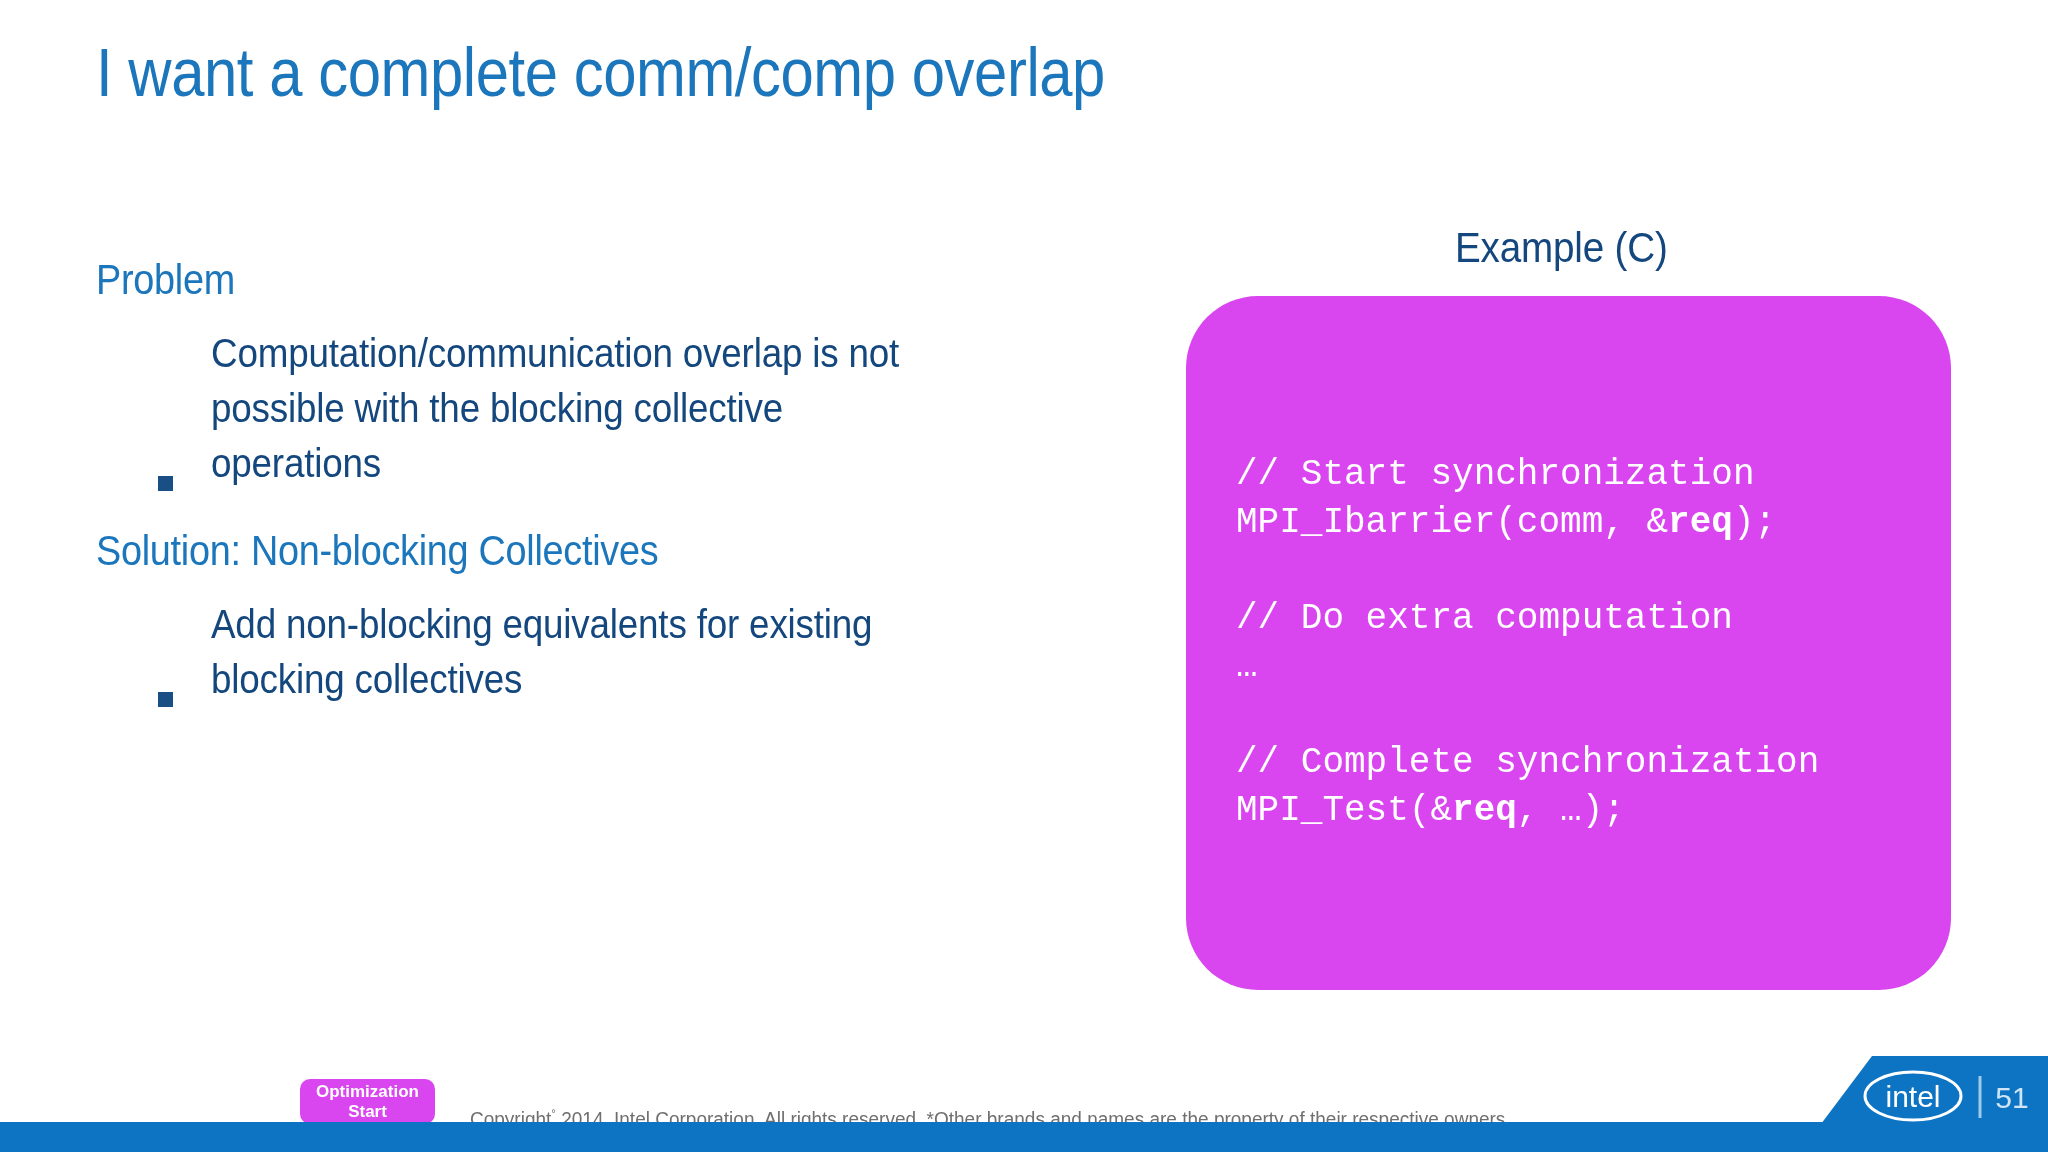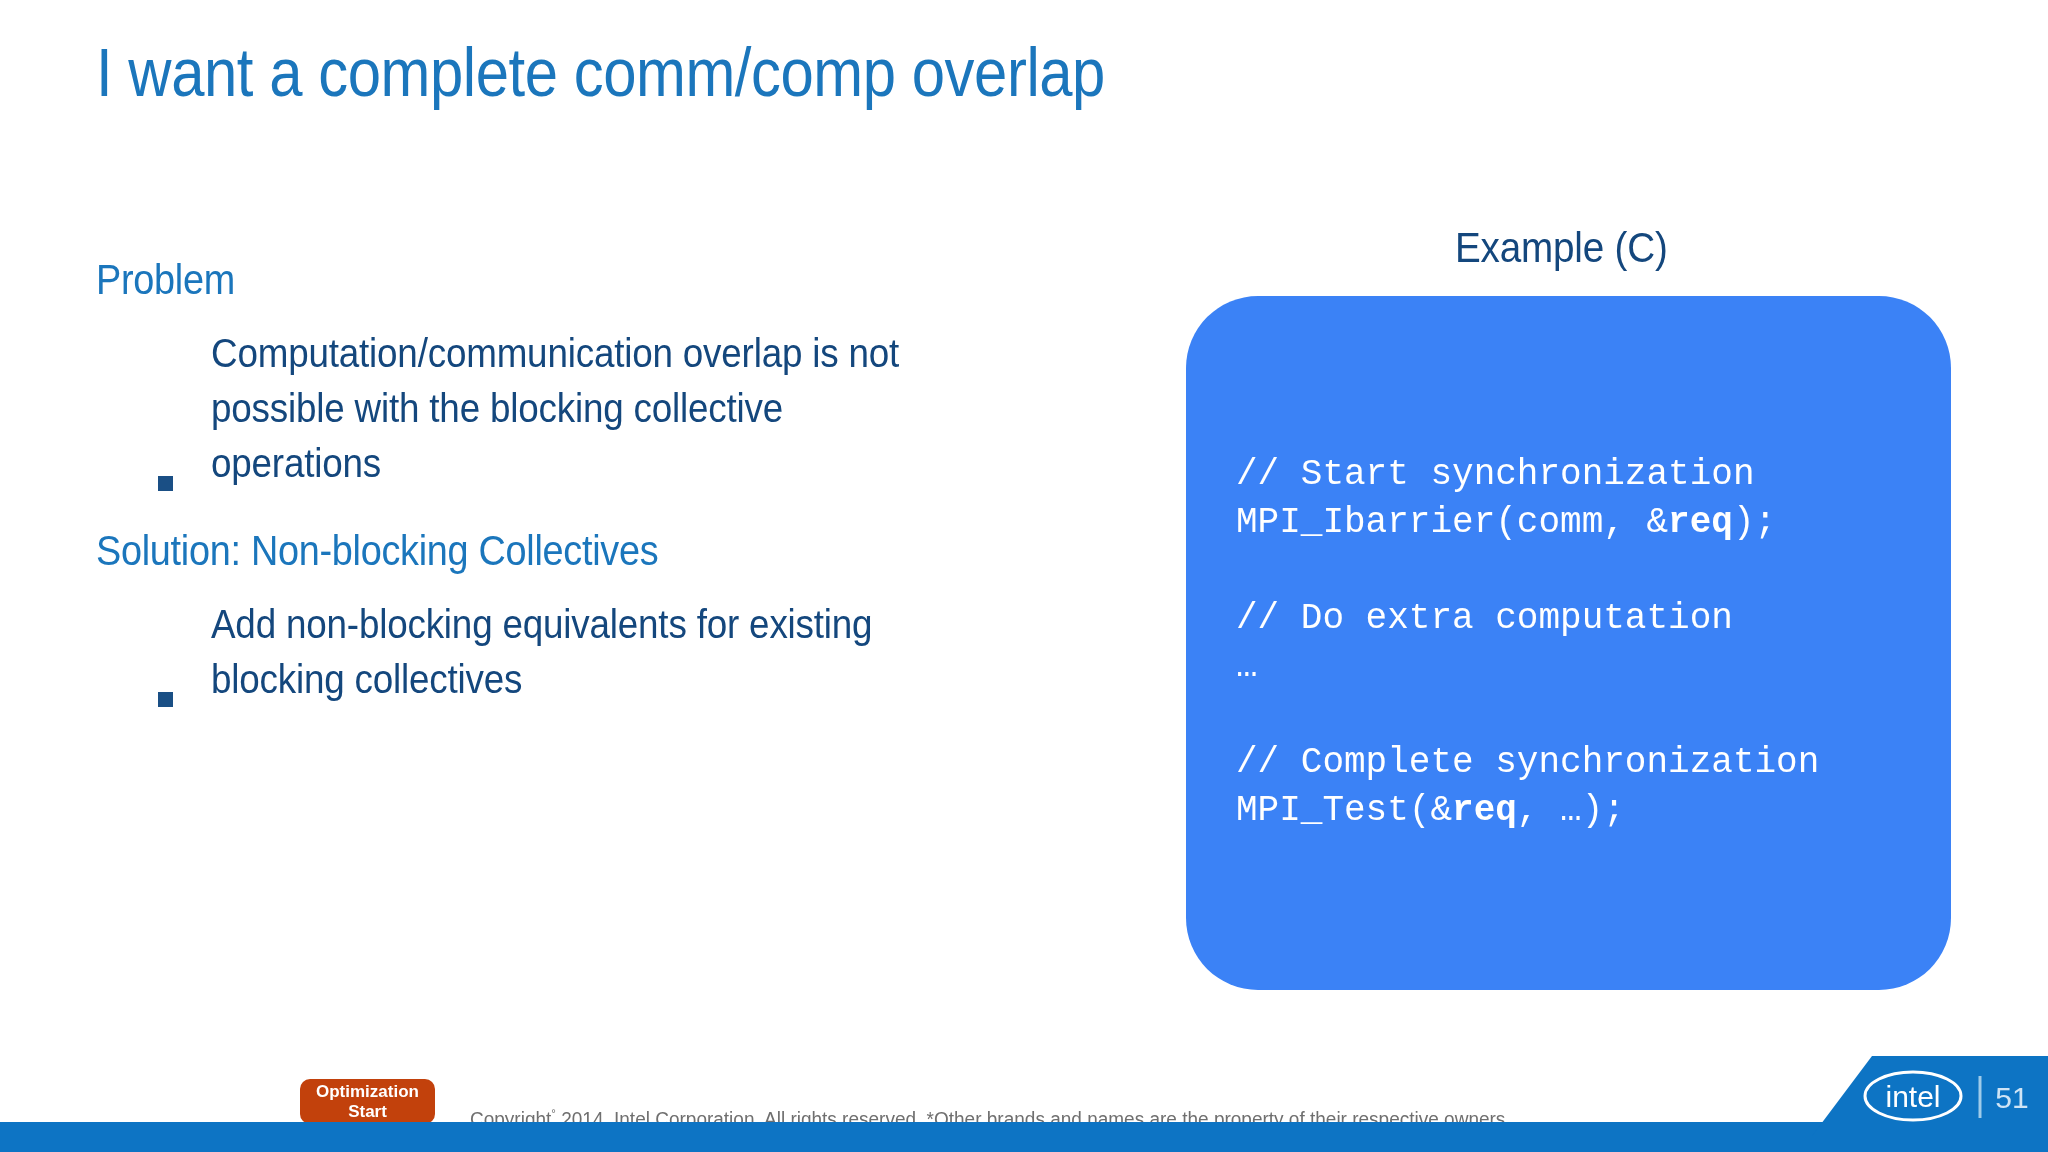--- a/index.html
+++ b/index.html
@@ -90,21 +90,21 @@
     letter-spacing: -0.2px;
     transform: scaleX(0.92);
     transform-origin: left top;
   }
   .code-card {
     position: absolute;
     left: 1186px;
     top: 296px;
     width: 765px;
     height: 694px;
-    background: #3b82f6;
+    background: #d946ef;
     border-radius: 72px;
     box-sizing: border-box;
   }
   .code-block {
     position: absolute;
     left: 50px;
     top: 155px;
     right: 16px;
     color: #ffffff;
     font-family: "Liberation Mono", "DejaVu Sans Mono", monospace;
@@ -125,21 +125,21 @@
     width: 2048px;
     height: 30px;
     background: #0d74c4;
   }
   .opt-notice-badge {
     position: absolute;
     left: 300px;
     top: 1079px;
     width: 135px;
     height: 45px;
-    background: #c2410c;
+    background: #d946ef;
     border-radius: 10px;
     color: #ffffff;
     font-size: 17px;
     line-height: 20px;
     font-weight: bold;
     text-align: center;
     padding-top: 3px;
     box-sizing: border-box;
   }
   .copyright-text {

